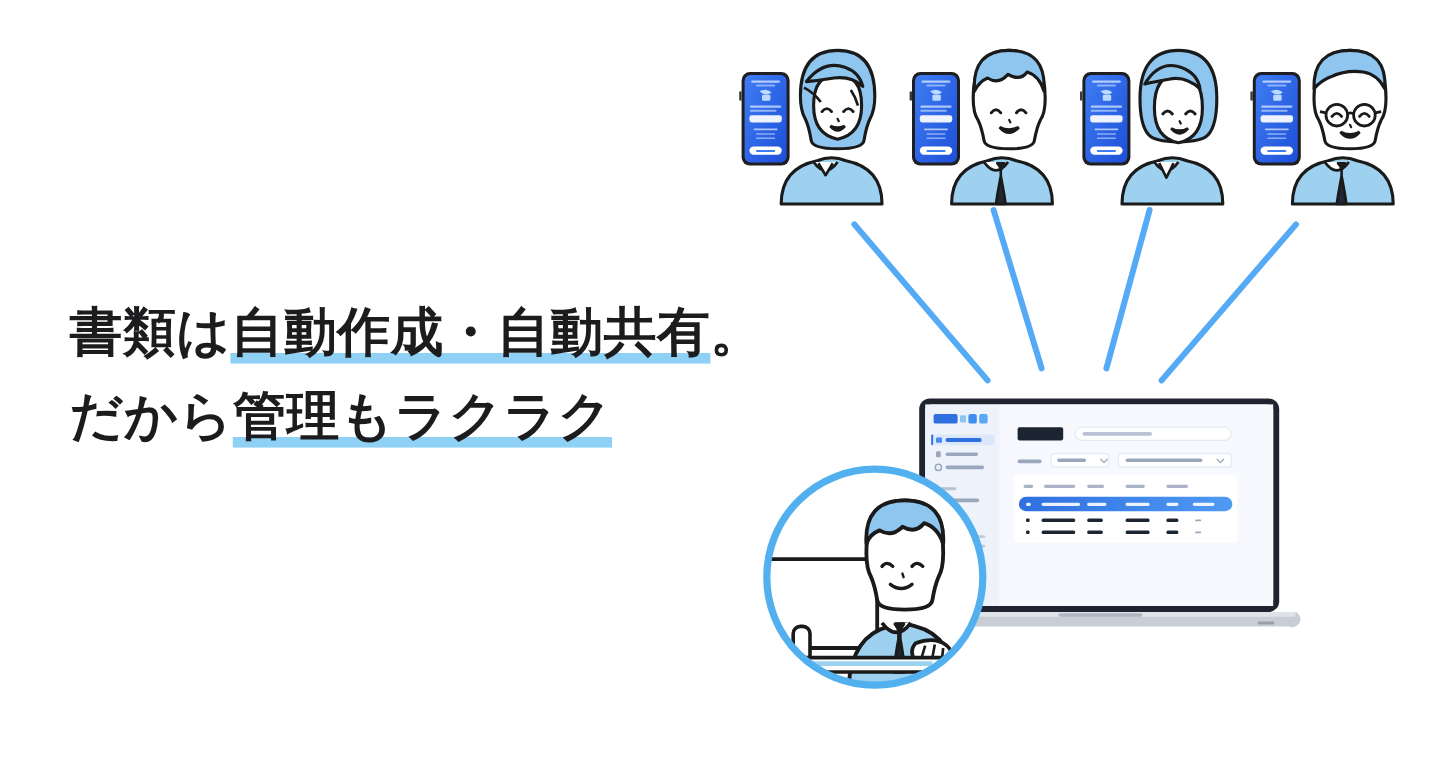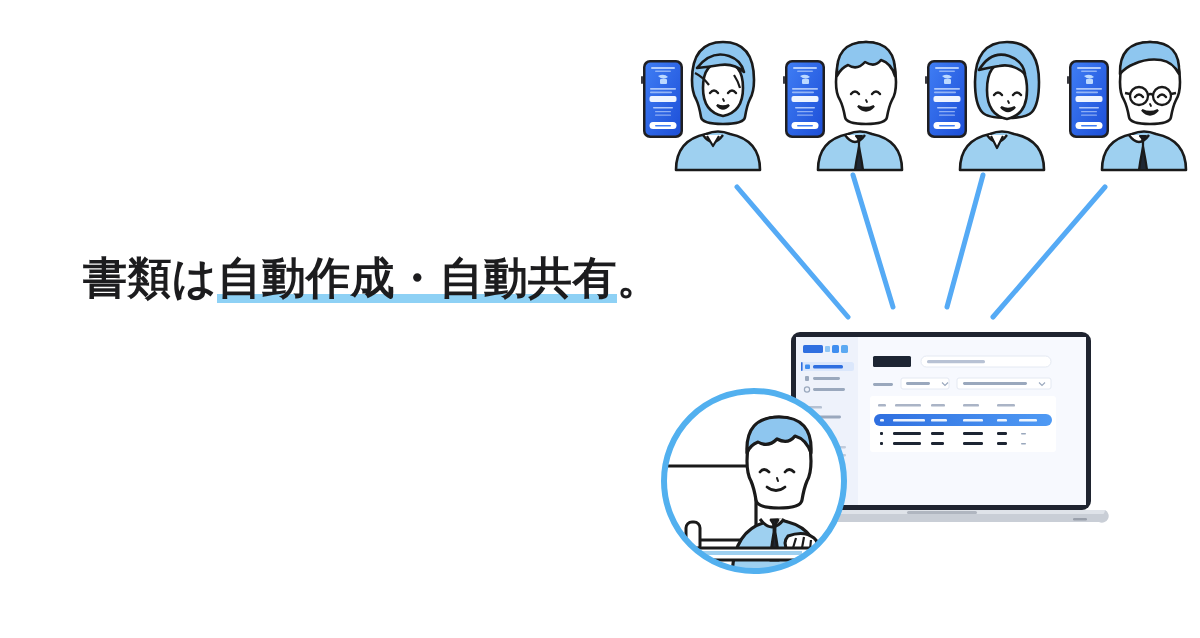--- a/index.html
+++ b/index.html
@@ -16,21 +16,20 @@
     font-family: "Liberation Sans", "DejaVu Sans", sans-serif;
     -webkit-font-smoothing: antialiased;
   }
 
   .stage {
     position: absolute;
     inset: 0;
     width: 1176px;
     height: 638px;
     background: #ffffff;
-    margin-left: 25px;
   }
 
   
   .headline {
     position: absolute;
     left: 58px;
     top: 246px;
     width: 560px;
   }
   .headline-line {
@@ -104,20 +103,21 @@
 
   svg { display: block; overflow: visible; }
 </style>
 </head>
 <body>
 
 <div class="stage">
 
   <div class="headline">
     <span class="headline-line line1"><span class="plain">書類は</span><span class="hl" style="--hl:#8ed1f5">自動作成・自動共有</span><span class="plain">。</span></span>
+    <span class="headline-line line2"><span class="plain">だから</span><span class="hl" style="--hl:#8ed1f5">管理もラクラク</span></span>
   </div>
 
   <div class="rays">
     <svg width="440" height="180" viewBox="0 0 440 180">
       <g stroke="#55aaf5" stroke-width="5" stroke-linecap="round" fill="none">
         <line x1="32" y1="22" x2="143" y2="152"></line>
         <line x1="148" y1="10" x2="188" y2="142"></line>
         <line x1="278" y1="10" x2="242" y2="142"></line>
         <line x1="400" y1="22" x2="288" y2="152"></line>
       </g>

